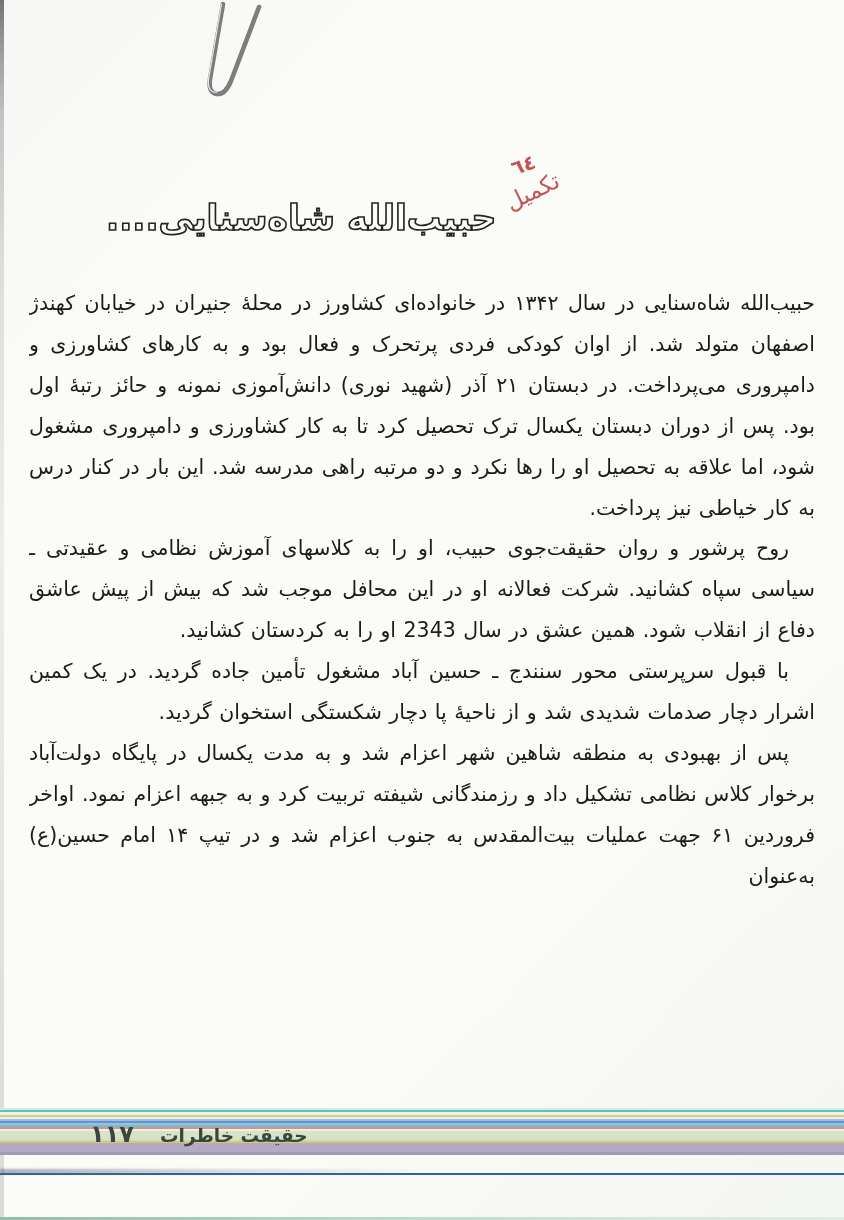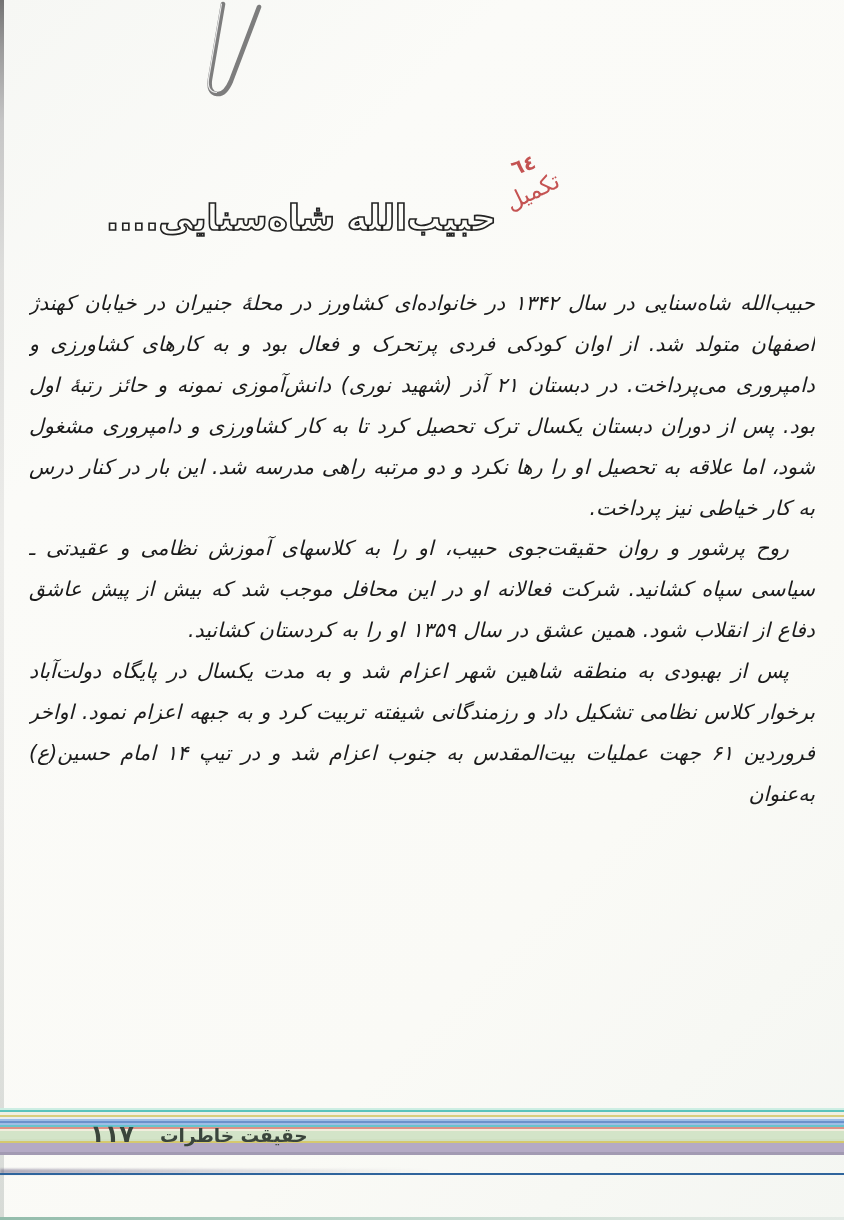--- a/index.html
+++ b/index.html
@@ -36,21 +36,20 @@
   }
   @supports (-webkit-text-stroke: 1px #000) {
     .title { color: #fcfcf8; -webkit-text-stroke: 1.7px #232323; }
   }
   .body-text {
     position: absolute; top: 283px; right: 29px; width: 786px; height: 826px;
     overflow: hidden;
     direction: rtl; text-align: justify;
     font-size: 20.5px; line-height: 40.9px; color: #1b1b1b;
     word-spacing: 1px;
-    font-style: italic;
   }
   .body-text p { margin: 0; }
   .body-text p.indent { text-indent: 26px; }
   .body-text p.continues { text-align-last: justify; }
   .stripes {
     position: absolute; top: 1108px; left: 0; width: 844px; height: 47px;
     background: linear-gradient(180deg,
       #cdeee3 0px, #cdeee3 2px,
       #5ac3bb 2px, #5ac3bb 4px,
       #f1f0e2 4px, #f1f0e2 7px,
@@ -102,21 +101,22 @@
 
   <div class="annotation">
     <div class="annotation-num">٦٤</div>
     <div class="annotation-word">تکمیل</div>
   </div>
 
   <h1 class="title">حبیب‌الله شاه‌سنایی....</h1>
 
   <div class="body-text">
     <p>حبیب‌الله شاه‌سنایی در سال ۱۳۴۲ در خانواده‌ای کشاورز در محلهٔ جنیران در خیابان کهندژ اصفهان متولد شد. از اوان کودکی فردی پرتحرک و فعال بود و به کارهای کشاورزی و دامپروری می‌پرداخت. در دبستان ۲۱ آذر (شهید نوری) دانش‌آموزی نمونه و حائز رتبهٔ اول بود. پس از دوران دبستان یکسال ترک تحصیل کرد تا به کار کشاورزی و دامپروری مشغول شود، اما علاقه به تحصیل او را رها نکرد و دو مرتبه راهی مدرسه شد. این بار در کنار درس به کار خیاطی نیز پرداخت.</p>
-    <p class="indent">روح پرشور و روان حقیقت‌جوی حبیب، او را به کلاسهای آموزش نظامی و عقیدتی ـ سیاسی سپاه کشانید. شرکت فعالانه او در این محافل موجب شد که بیش از پیش عاشق دفاع از انقلاب شود. همین عشق در سال ۱۳۵۹ او را به کردستان کشانید.</p>
+    <p class="indent">روح پرشور و روان حقیقت‌جوی حبیب، او را به کلاسهای آموزش نظامی و عقیدتی ـ سیاسی سپاه کشانید. شرکت فعالانه او در این محافل موجب شد که بیش از پیش عاشق دفاع از انقلاب شود. همین عشق در سال 2343 او را به کردستان کشانید.</p>
+    <p class="indent">با قبول سرپرستی محور سنندج ـ حسین آباد مشغول تأمین جاده گردید. در یک کمین اشرار دچار صدمات شدیدی شد و از ناحیهٔ پا دچار شکستگی استخوان گردید.</p>
     <p class="indent continues">پس از بهبودی به منطقه شاهین شهر اعزام شد و به مدت یکسال در پایگاه دولت‌آباد برخوار کلاس نظامی تشکیل داد و رزمندگانی شیفته تربیت کرد و به جبهه اعزام نمود. اواخر فروردین ۶۱ جهت عملیات بیت‌المقدس به جنوب اعزام شد و در تیپ ۱۴ امام حسین(ع) به‌عنوان</p>
   </div>
 
   <div class="stripes">
     <div class="footer-text">
       <span>حقیقت خاطرات</span>
       <span class="footer-page-number">۱۱۷</span>
     </div>
   </div>
 

